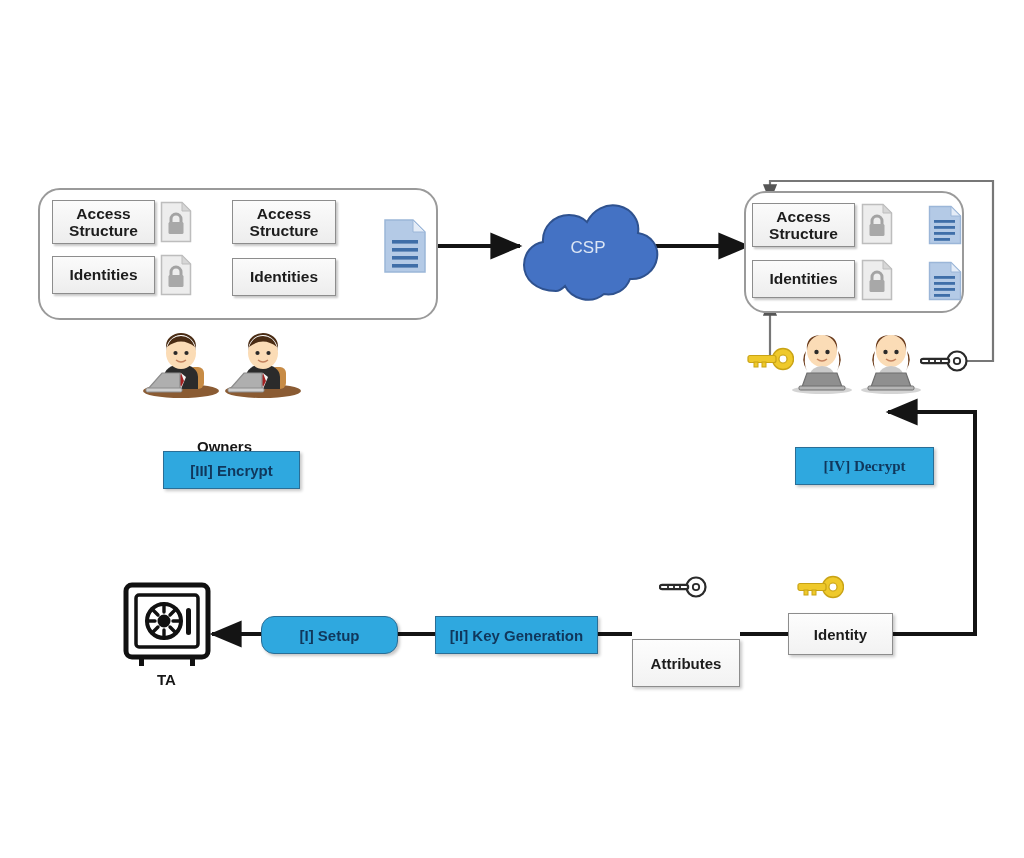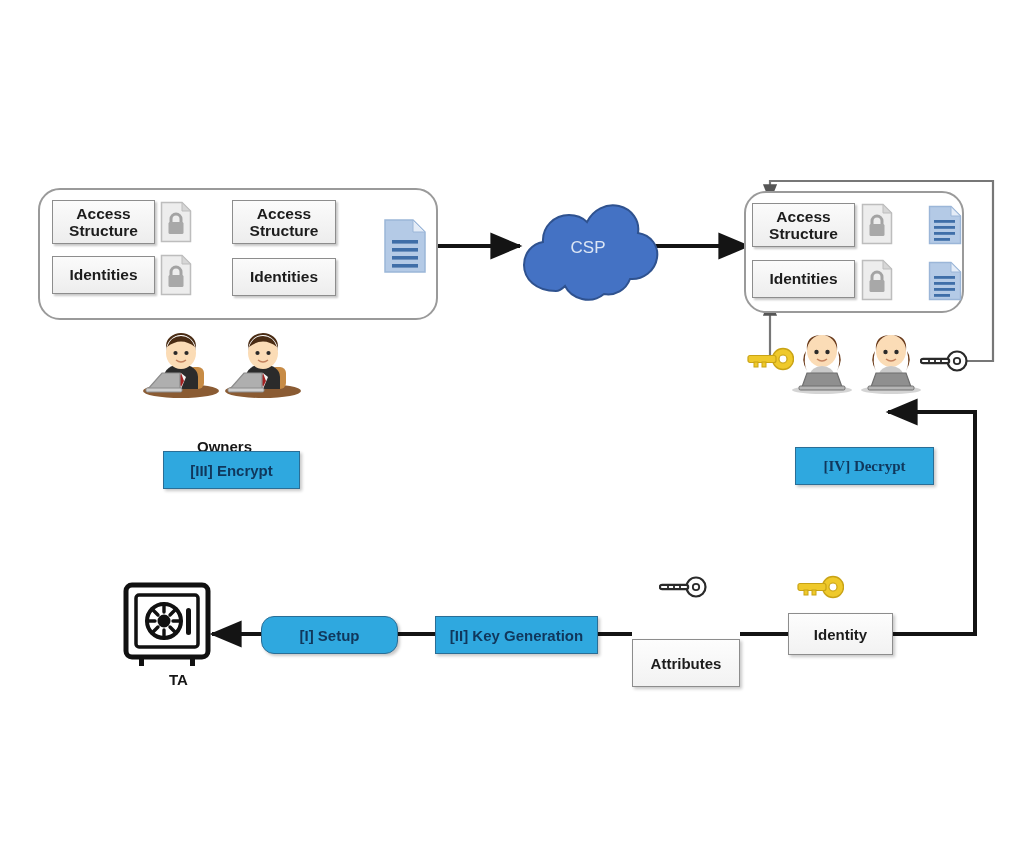--- a/index.html
+++ b/index.html
@@ -329,15 +329,15 @@
       <circle cx="42" cy="40" r="17" fill="#FFFFFF" stroke="#111111" stroke-width="4"></circle>
       <circle cx="42" cy="40" r="6.5" fill="#111111"></circle>
       <path d="M42,23 L42,31 M42,49 L42,57 M25,40 L33,40 M51,40 L59,40
                M30,28 L36,34 M48,46 L54,52 M54,28 L48,34 M36,46 L30,52" stroke="#111111" stroke-width="3.4" stroke-linecap="round"></path>
       <rect x="64" y="27" width="5" height="27" rx="2.5" fill="#111111"></rect>
       <rect x="17" y="76" width="5" height="9" fill="#111111"></rect>
       <rect x="68" y="76" width="5" height="9" fill="#111111"></rect>
     </svg>
   </div>
 
-  <div class="plainlabel" style="left:157px;top:668px;margin-left:12px;">TA</div>
+  <div class="plainlabel" style="left:157px;top:668px;">TA</div>
 
 </div>
 
 </body></html>

